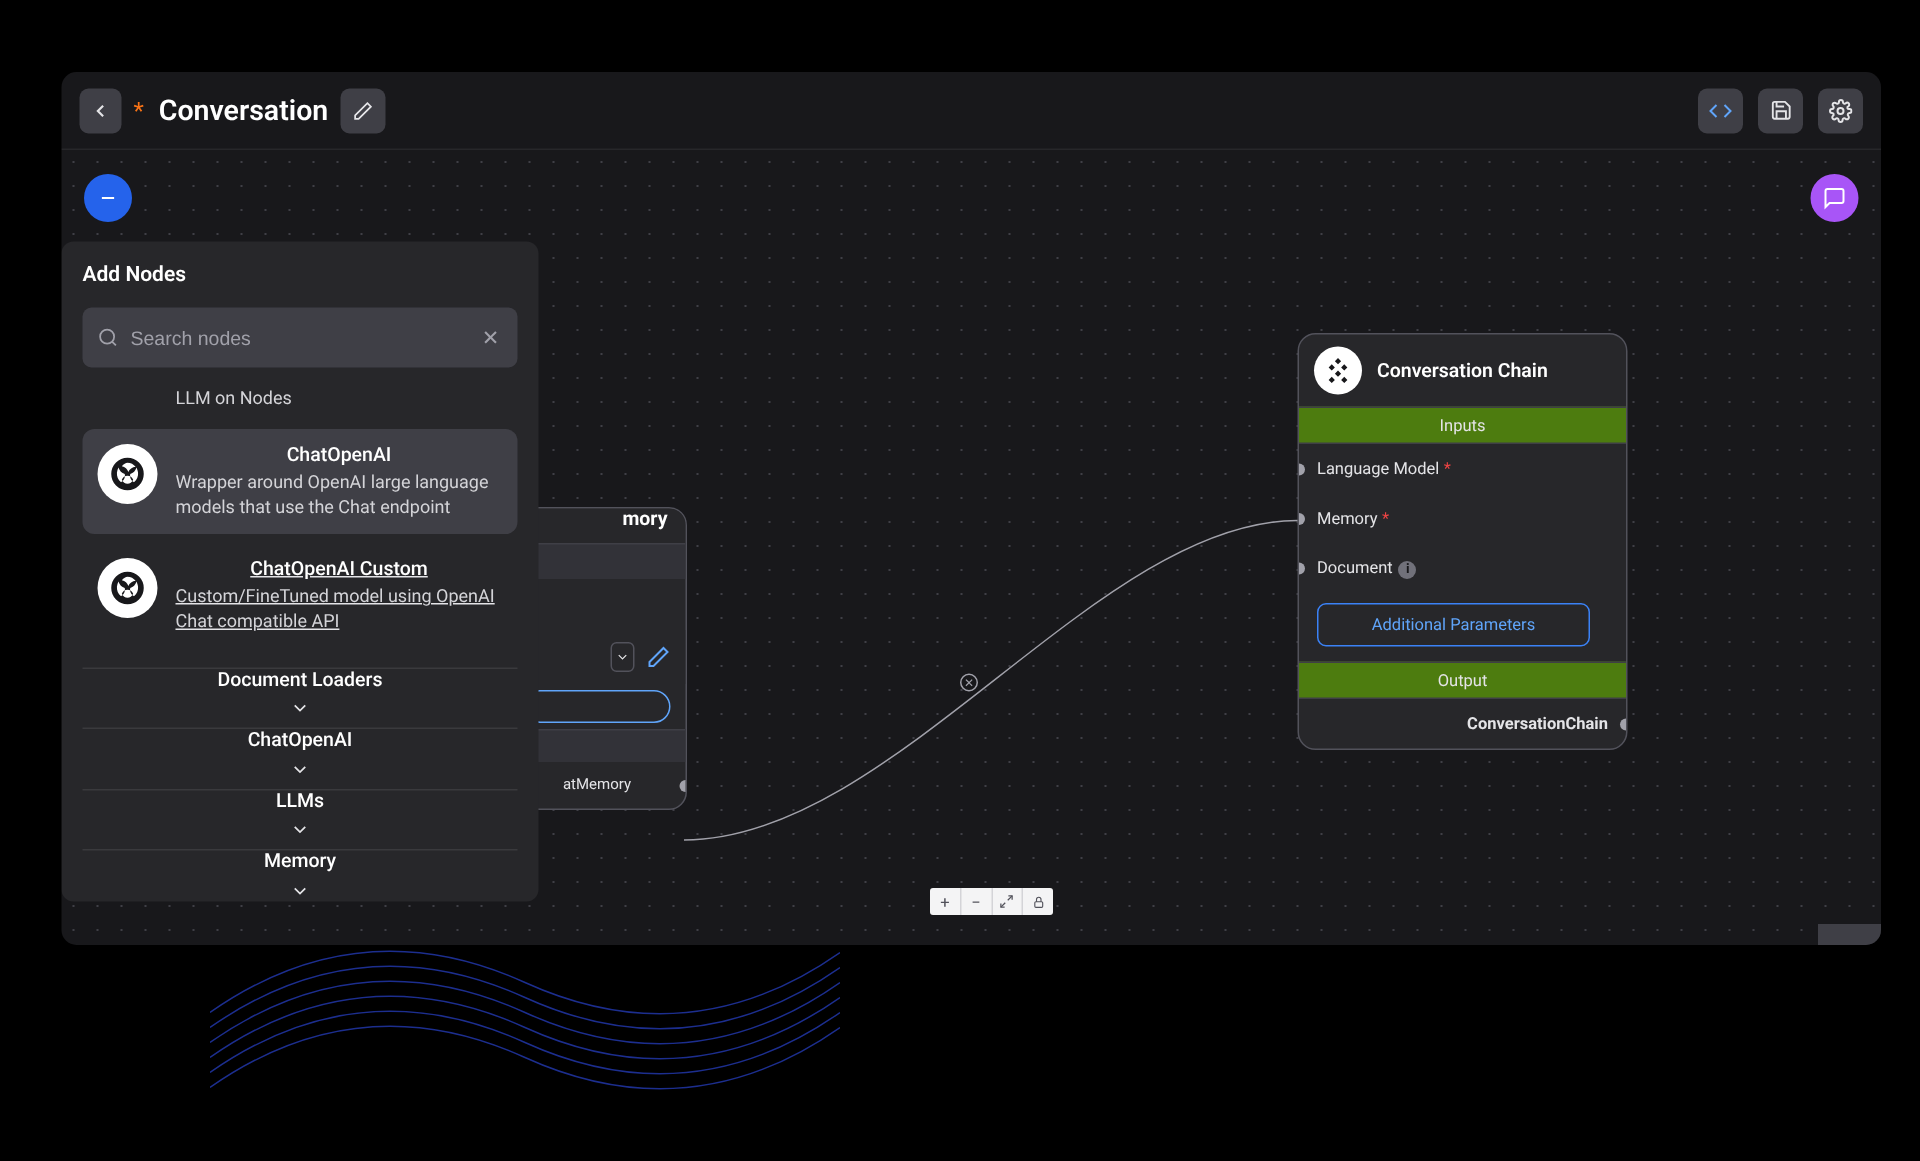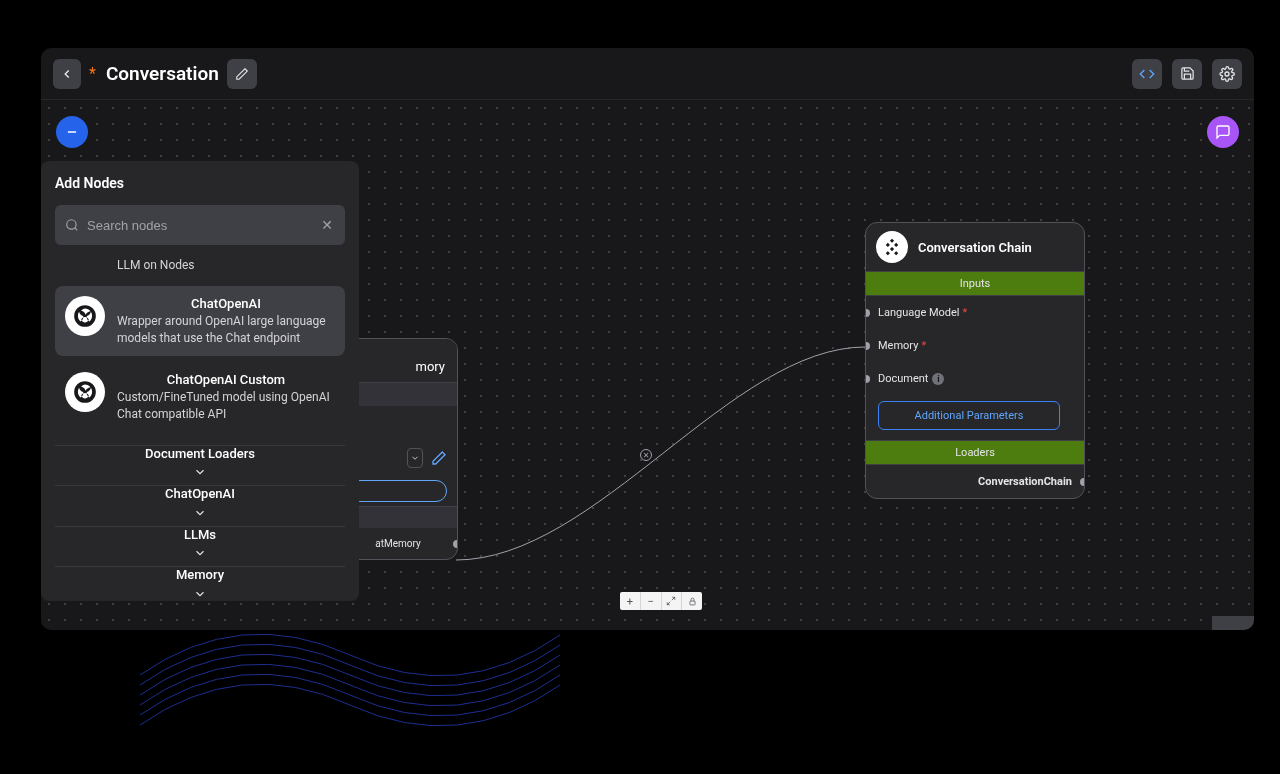--- a/index.html
+++ b/index.html
@@ -175,20 +175,21 @@
   cursor: pointer;
 }
 .node-item.partial {
   padding-top: 0;
   padding-bottom: 6px;
   background: transparent;
   border-radius: 0;
 }
 .node-item.plain {
   background: transparent;
+  text-decoration: underline;
 }
 .node-icon {
   width: 40px;
   height: 40px;
   border-radius: 50%;
   background: #fff;
   display: flex;
   align-items: center;
   justify-content: center;
   flex-shrink: 0;
@@ -319,23 +320,23 @@
   top: 238px;
   width: 120px;
   background: #27272a;
   border: 1px solid #52525b;
   border-radius: 12px;
   overflow: hidden;
   z-index: 5;
 }
 .mem-title {
   text-align: right;
-  padding: 20px 12px 8px 12px;
+  padding: 0 12px 8px 12px;
   font-size: 13px;
-  font-weight: 400;
+  font-weight: 700;
   color: #fff;
   background: #27272a;
 }
 .mem-row {
   height: 24px;
   background: #323238;
   border-top: 1px solid #3f3f46;
 }
 .mem-row2 {
   padding: 8px 10px 8px 10px;
@@ -627,21 +628,21 @@
       </div>
       <div class="nc-port">
         <div class="port-handle left"></div>
         <span>Memory</span><span class="req">*</span>
       </div>
       <div class="nc-port">
         <div class="port-handle left"></div>
         <span>Document</span><span class="info">i</span>
       </div>
       <div class="nc-btn">Additional Parameters</div>
-      <div class="nc-section-head">Loaders</div>
+      <div class="nc-section-head">Output</div>
       <div class="nc-port out">
         <span>ConversationChain</span>
         <div class="port-handle right"></div>
       </div>
     </div>
 
     <div class="zoom-ctrl">
       <div class="zc-btn">+</div>
       <div class="zc-btn">−</div>
       <div class="zc-btn">

